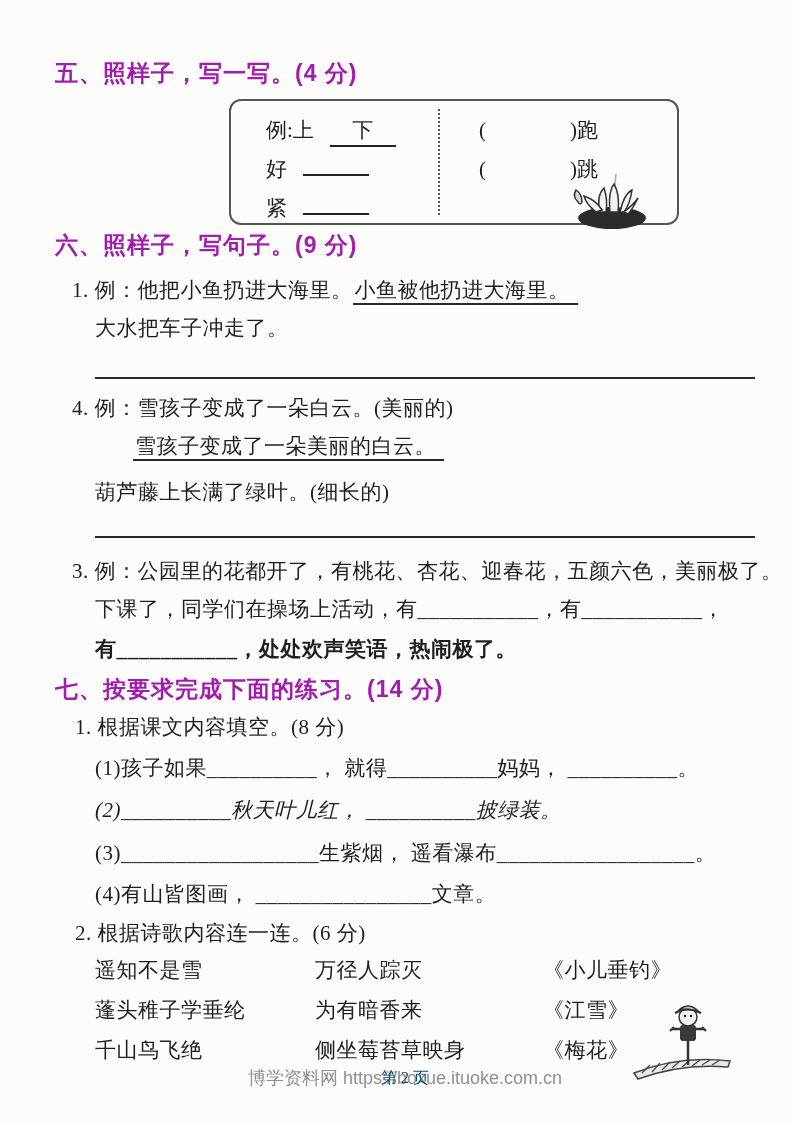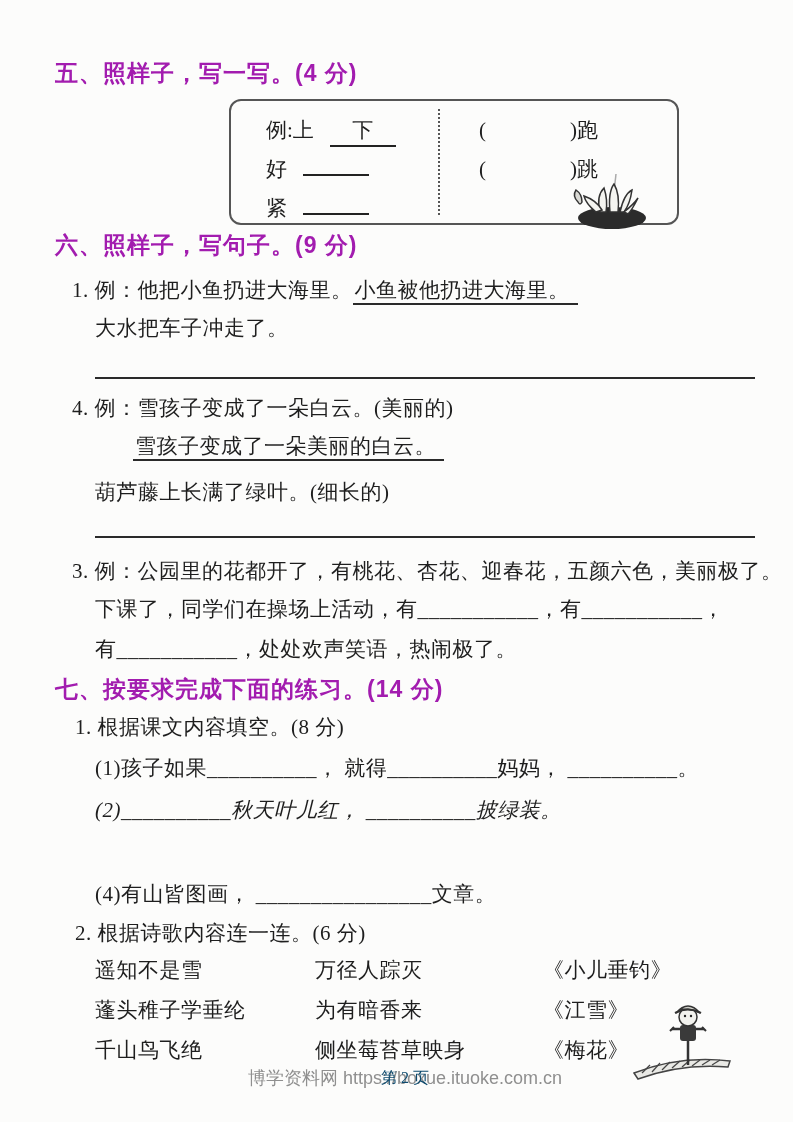--- a/index.html
+++ b/index.html
@@ -92,27 +92,28 @@
 
   <div class="abs body-line" style="left:72px;top:394px;">4. 例：雪孩子变成了一朵白云。(美丽的)</div>
   <div class="abs body-line" style="left:133px;top:432px;">
     <span class="ul-answer">雪孩子变成了一朵美丽的白云。</span>
   </div>
   <div class="abs body-line" style="left:95px;top:478px;">葫芦藤上长满了绿叶。(细长的)</div>
   <div class="abs answer-rule" style="left:95px;top:536px;width:660px;"></div>
 
   <div class="abs body-line" style="left:72px;top:557px;">3. 例：公园里的花都开了，有桃花、杏花、迎春花，五颜六色，美丽极了。</div>
   <div class="abs body-line" style="left:95px;top:595px;">下课了，同学们在操场上活动，有___________，有___________，</div>
-  <div class="abs body-line" style="left:95px;top:635px;">有___________，处处欢声笑语，热闹极了。</div>
+  <div class="abs body-line" style="left:95px;top:635px;font-weight:bold;">有___________，处处欢声笑语，热闹极了。</div>
 
   <div class="abs heading" style="left:55px;top:674px;">七、按要求完成下面的练习。(14 分)</div>
 
   <div class="abs body-line" style="left:75px;top:713px;">1. 根据课文内容填空。(8 分)</div>
   <div class="abs body-line" style="left:95px;top:754px;">(1)孩子如果__________， 就得__________妈妈， __________。</div>
   <div class="abs body-line" style="left:95px;top:796px;font-style:italic;">(2)__________秋天叶儿红， __________披绿装。</div>
+  <div class="abs body-line" style="left:95px;top:839px;">(3)__________________生紫烟， 遥看瀑布__________________。</div>
   <div class="abs body-line" style="left:95px;top:880px;">(4)有山皆图画， ________________文章。</div>
 
   <div class="abs body-line" style="left:75px;top:919px;">2. 根据诗歌内容连一连。(6 分)</div>
 
   <div class="abs" style="left:95px;top:956px;">
     <div class="body-line" style="height:40px;">
       <span style="display:inline-block;width:220px;">遥知不是雪</span><span style="display:inline-block;width:228px;">万径人踪灭</span><span>《小儿垂钓》</span>
     </div>
     <div class="body-line" style="height:40px;">
       <span style="display:inline-block;width:220px;">蓬头稚子学垂纶</span><span style="display:inline-block;width:228px;">为有暗香来</span><span>《江雪》</span>

